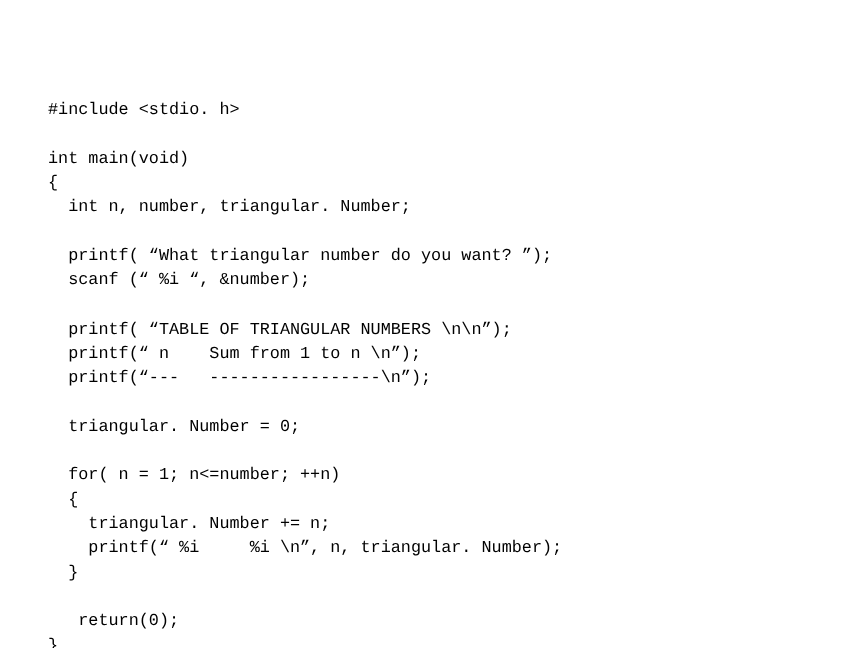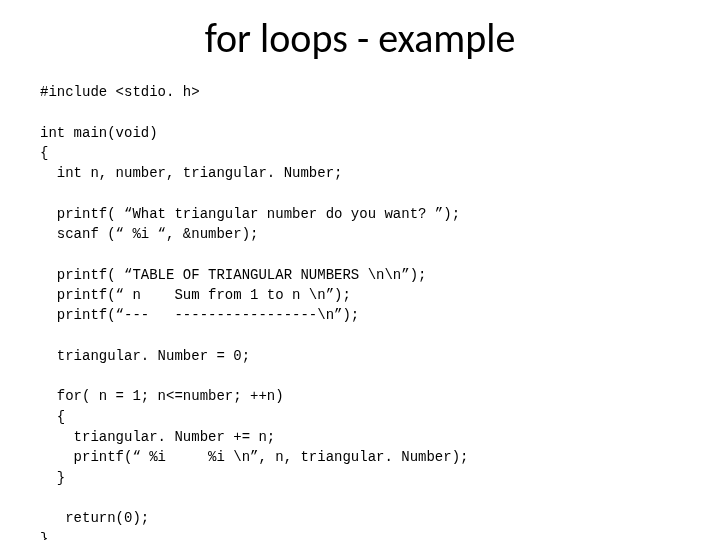--- a/index.html
+++ b/index.html
@@ -37,21 +37,20 @@
     font-size: 14px;
     line-height: 1.45;
     white-space: pre;
     color: #000000;
   }
 </style>
 </head>
 <body>
 
 <div class="slide">
-  <div class="title">for loops - example</div>
   <div class="code-block">#include &lt;stdio. h&gt;
 
 int main(void)
 {
   int n, number, triangular. Number;
 
   printf( “What triangular number do you want? ”);
   scanf (“ %i “, &amp;number);
 
   printf( “TABLE OF TRIANGULAR NUMBERS \n\n”);

